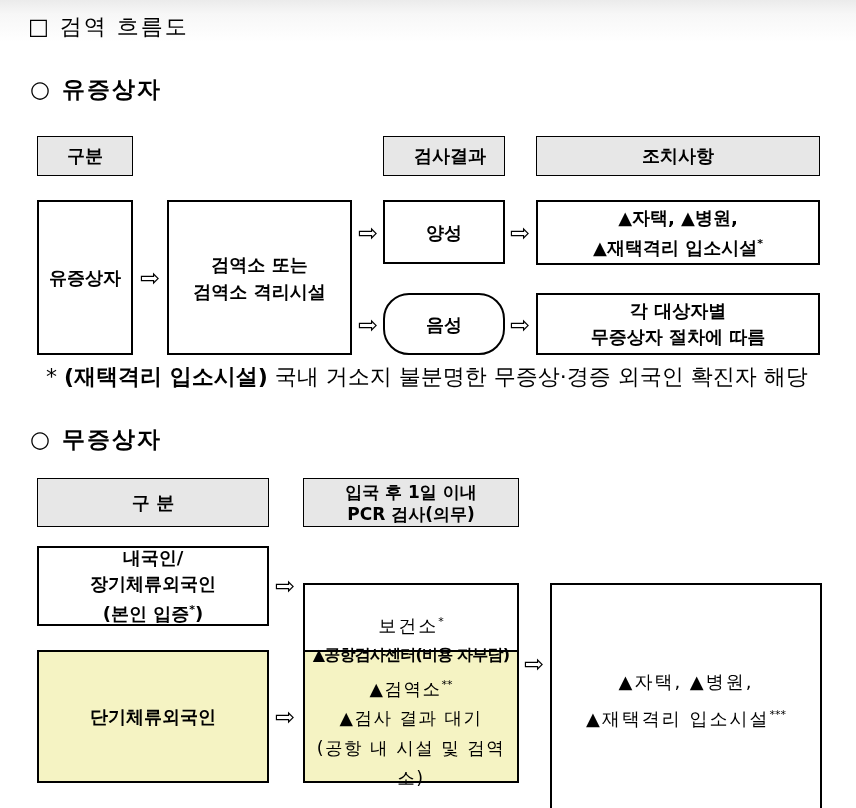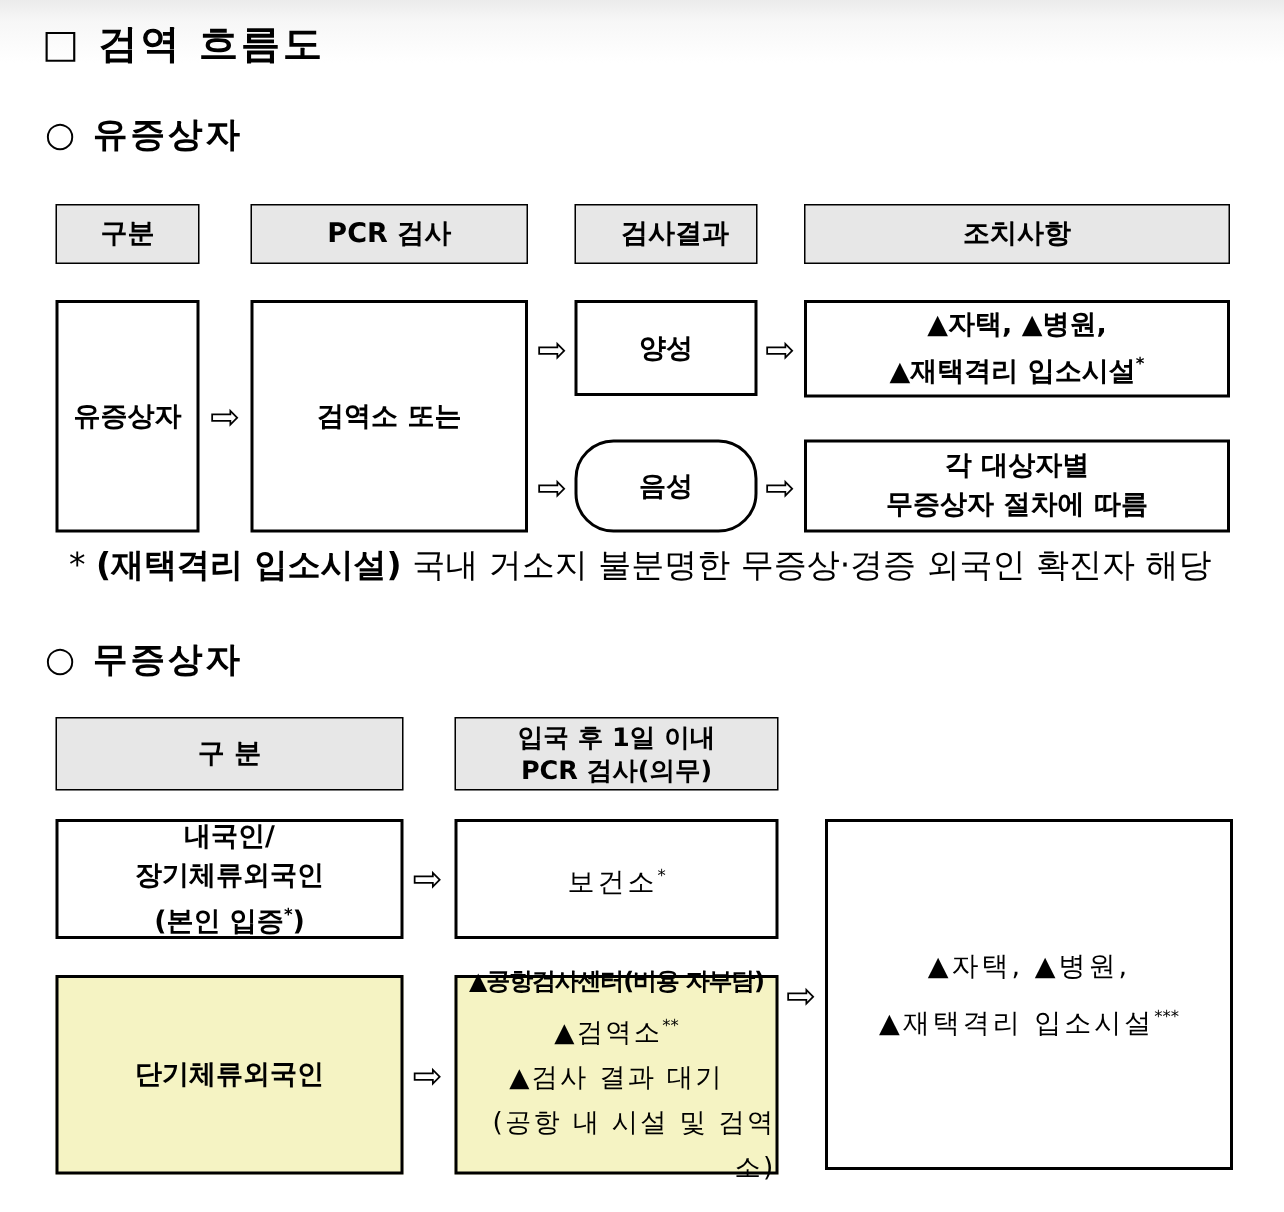--- a/index.html
+++ b/index.html
@@ -9,39 +9,39 @@
     color:#000;
   }
   .canvas{
     position:relative;
     width:856px;height:808px;
     background:linear-gradient(180deg,#ebebeb 0px,#f7f7f7 14px,#ffffff 42px);
     overflow:hidden;
   }
   .doc-title{
     position:absolute;left:28px;top:12px;
-    font-size:26px;font-weight:700;letter-spacing:2px;
+    font-size:22px;font-weight:400;letter-spacing:2px;
   }
   .section-label{
     position:absolute;left:30px;
     font-size:23px;font-weight:700;letter-spacing:2px;text-align:right;
   }
   .box{
     position:absolute;box-sizing:border-box;
     border:2px solid #000;background:#fff;
     display:flex;flex-direction:column;
     align-items:center;justify-content:center;
     text-align:center;
   }
   .hdr{
     border-width:1.5px;background:#e7e7e7;
     font-weight:700;font-size:18px;line-height:22px;
   }
   .bold-txt{font-size:18px;font-weight:700;line-height:27px;}
-  .reg-txt{font-size:18px;font-weight:400;letter-spacing:2px;line-height:33px;}
+  .reg-txt{font-size:18px;font-weight:400;letter-spacing:2px;line-height:33px;margin-top:37px;}
   .yellow{background:#f5f3c3;}
   .arrow{
     position:absolute;transform:translate(-50%,-50%);
     font-size:24px;line-height:1;font-weight:400;
     font-family:"DejaVu Sans",sans-serif;
   }
   sup{font-size:11px;vertical-align:super;letter-spacing:0;}
   .footnote{
     position:absolute;left:46px;top:362px;
     font-size:22px;white-space:nowrap;
@@ -55,36 +55,34 @@
 
 <div class="canvas">
 
   <div class="doc-title">□ 검역 흐름도</div>
 
   <div class="section-label" style="top:74px;">○ 유증상자</div>
 
   <div class="box hdr" style="left:37px;top:136px;width:96px;height:40px;">
     <span>구분</span>
   </div>
-  <div class="box hdr" style="left:167px;top:136px;width:185px;height:40px;">
-    <span>PCR 검사</span>
-  </div>
   <div class="box hdr" style="left:383px;top:136px;width:122px;height:40px;padding-left:12px;">
     <span>검사결과</span>
   </div>
   <div class="box hdr" style="left:536px;top:136px;width:284px;height:40px;">
     <span>조치사항</span>
   </div>
 
   <div class="box bold-txt" style="left:37px;top:200px;width:96px;height:155px;">
     <span>유증상자</span>
   </div>
 
   <div class="box bold-txt" style="left:167px;top:200px;width:185px;height:155px;align-items:center;">
     <div>검역소 또는</div>
+    <div>검역소 격리시설</div>
   </div>
 
   <div class="box bold-txt" style="left:383px;top:200px;width:122px;height:64px;">
     <span>양성</span>
   </div>
   <div class="box bold-txt" style="left:383px;top:293px;width:122px;height:62px;border-radius:26px;">
     <span>음성</span>
   </div>
 
   <div class="box bold-txt" style="left:536px;top:200px;width:284px;height:65px;line-height:26px;">
@@ -123,21 +121,21 @@
   </div>
 
   <div class="box reg-txt" style="left:303px;top:546px;width:216px;height:80px;">
     <div><span>보건소</span><sup>*</sup></div>
   </div>
 
   <div class="box bold-txt yellow" style="left:37px;top:650px;width:232px;height:133px;">
     <span>단기체류외국인</span>
   </div>
 
-  <div class="box yellow" style="left:303px;top:650px;width:216px;height:133px;text-align:right;">
+  <div class="box yellow" style="left:303px;top:650px;width:216px;height:133px;">
     <div class="airport-l1">▲공항검사센터(비용 자부담)</div>
     <div class="airport-l"><span>▲검역소</span><sup>**</sup></div>
     <div class="airport-l">▲검사 결과 대기</div>
     <div class="airport-l">(공항 내 시설 및 검역소)</div>
   </div>
 
   <div class="box reg-txt" style="left:550px;top:546px;width:272px;height:234px;">
     <div>▲자택, ▲병원,</div>
     <div><span>▲재택격리 입소시설</span><sup>***</sup></div>
   </div>

